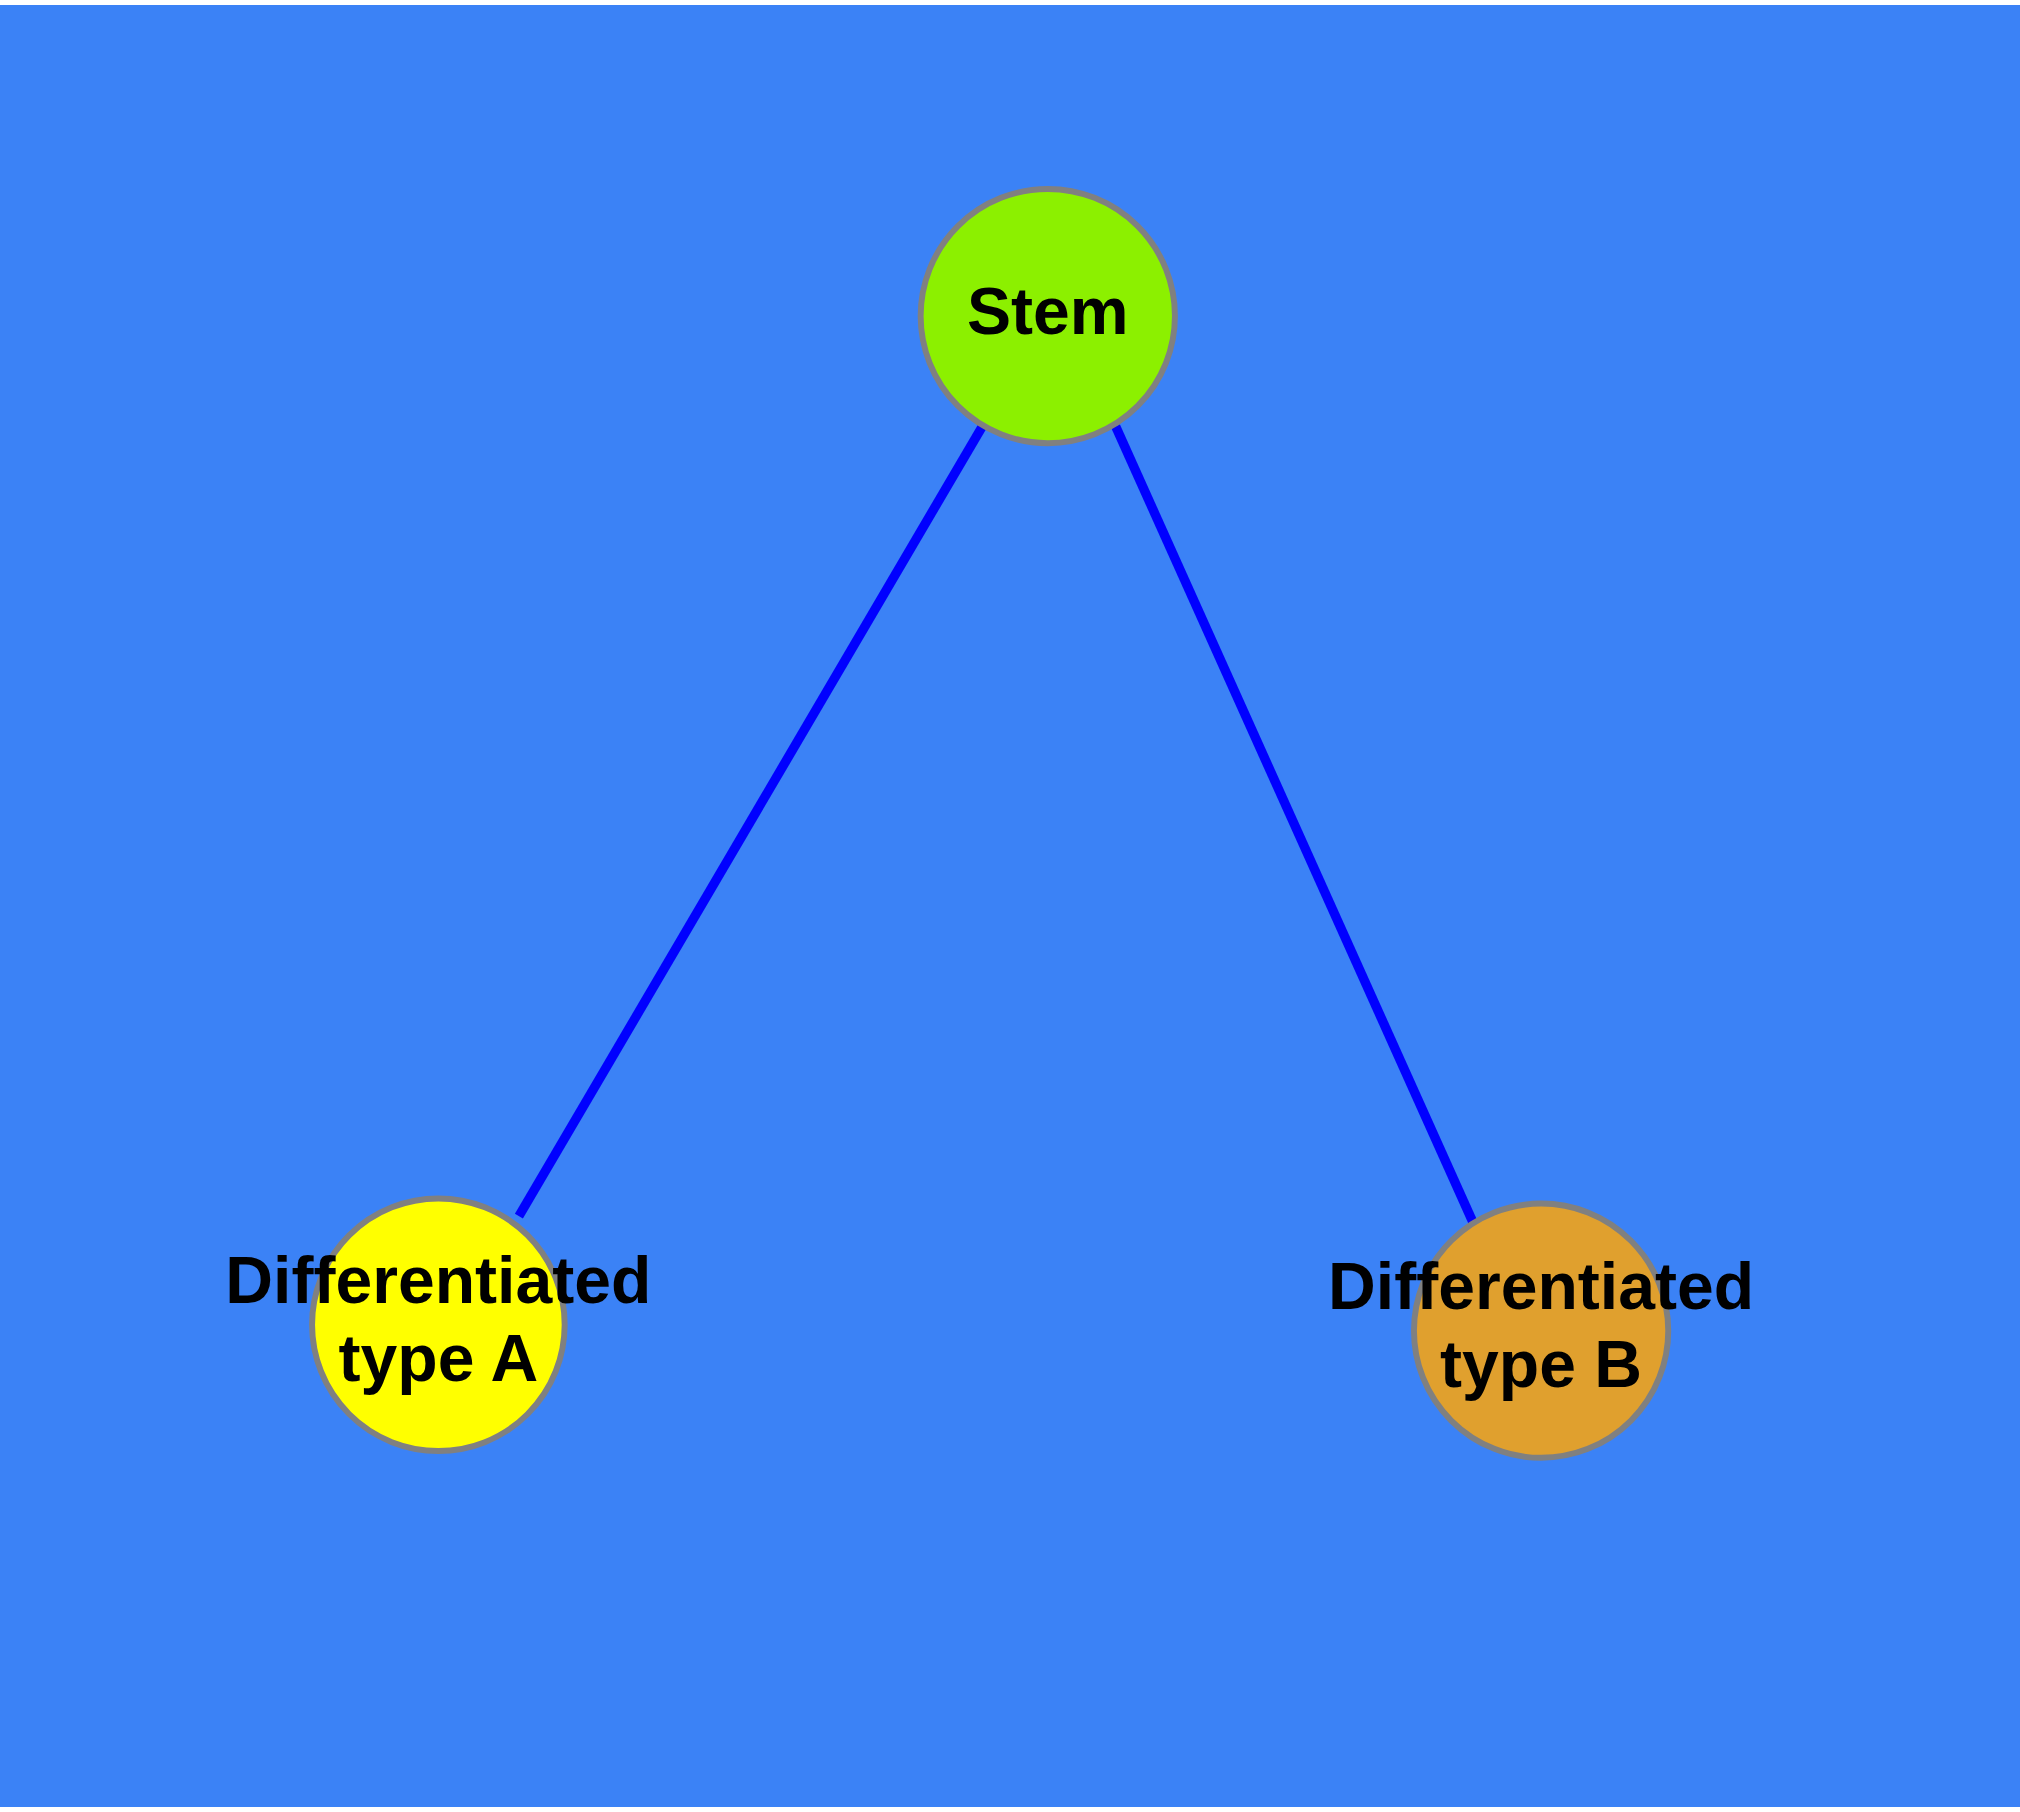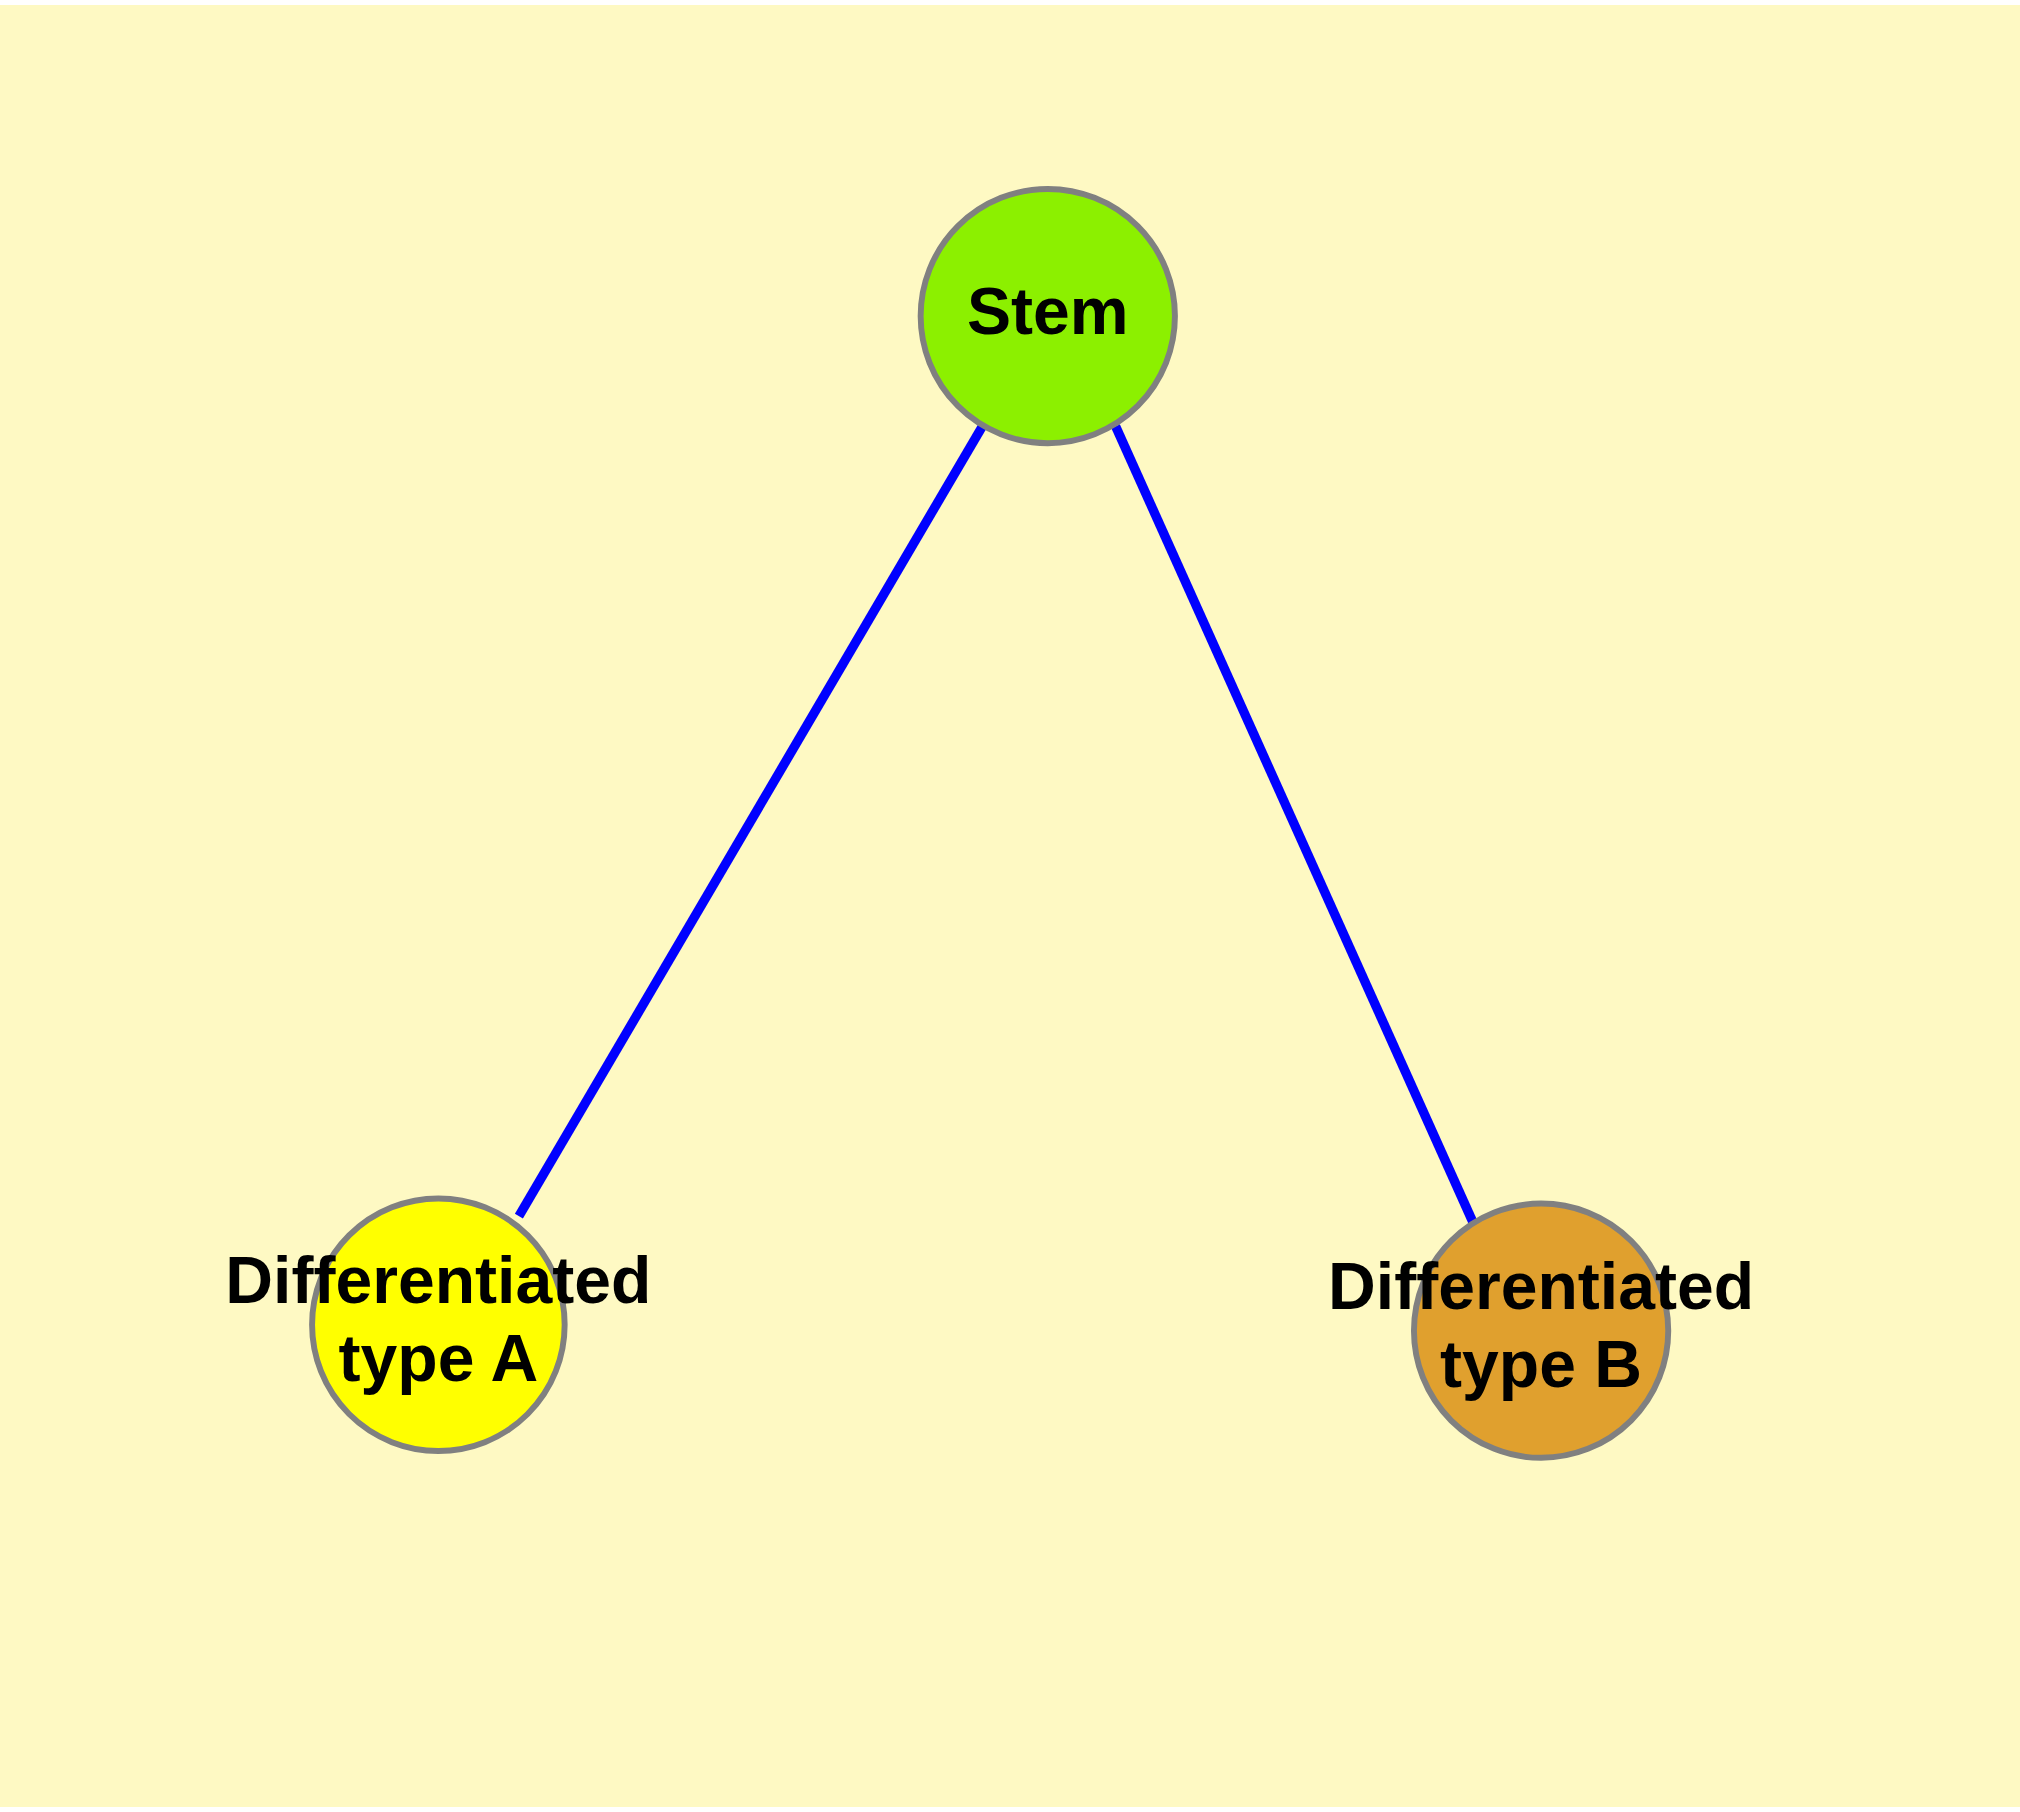--- a/index.html
+++ b/index.html
@@ -19,21 +19,21 @@
     width: 2021px;
     height: 1812px;
     background: #ffffff;
   }
   #graph-surface {
     position: absolute;
     left: 0;
     top: 5.1px;
     width: 2021px;
     height: 1802px;
-    background: #fef9c3;
+    background: #3b82f6;
   }
   #graph-svg {
     position: absolute;
     left: 0;
     top: 0;
     width: 2021px;
     height: 1802px;
     display: block;
   }
   .node-label {

